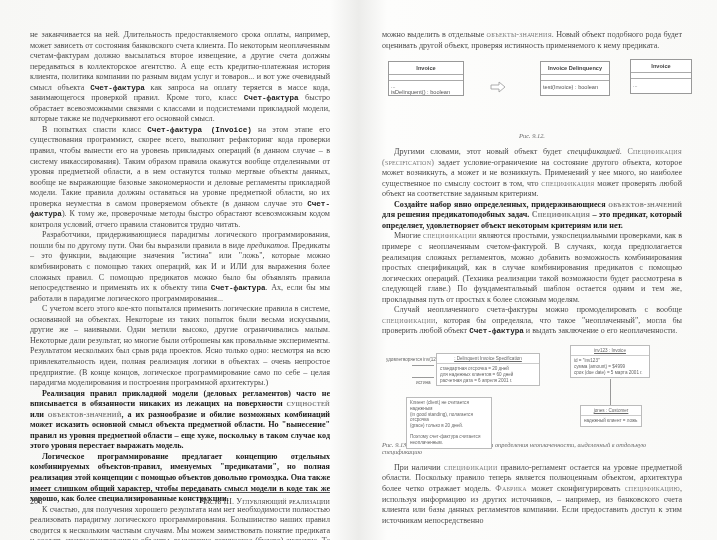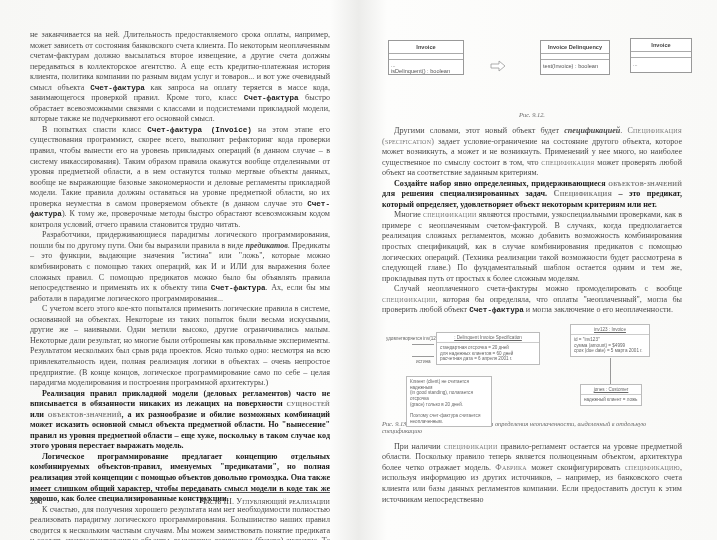--- a/index.html
+++ b/index.html
@@ -8,21 +8,21 @@
   .spread { position: absolute; left: 0; top: 0; width: 717px; height: 540px; background: linear-gradient(to right, #f7f7f5 0%, #fdfdfc 46%, #ececea 50%, #fdfdfc 54%, #f9f9f7 100%); }
   .page { position: absolute; top: 30px; width: 300px; height: 480px; }
   .page.left { left: 30px; }
   .page.right { left: 382px; width: 300px; }
   .text { font-size: 8.1px; line-height: 10.55px; text-align: justify; hyphens: auto; }
   .text p { text-indent: 12px; }
   .text p.noindent { text-indent: 0; }
   .mono { font-family: "Liberation Mono", "DejaVu Sans Mono", monospace; font-weight: bold; color: #222; font-size: 7.6px; }
   .bold { font-weight: bold; color: #222; }
   .sc { font-variant: small-caps; color: #777; letter-spacing: 0.2px; }
-  .it { font-style: italic; font-weight: bold; }
+  .it { font-style: italic; }
   .footer { position: absolute; left: 0; width: 300px; top: 462px; border-top: 1.2px solid #555; padding-top: 4px; font-size: 8.2px; color: #444; display: flex; justify-content: space-between; }
   .footer .title { font-variant: small-caps; letter-spacing: 0.1px; }
   
   .fig1 { position: relative; height: 70px; margin: 8px 0 0 0; }
   .uml { position: absolute; border: 1px solid #999; background: #fff; font-family: "Liberation Sans", "DejaVu Sans", sans-serif; font-size: 5.6px; color: #555; }
   .uml .hdr { text-align: center; font-weight: bold; padding: 3px 0; border-bottom: 1px solid #aaa; color: #444; }
   .uml .sec { border-bottom: 1px solid #aaa; height: 6px; }
   .uml .sec:last-child { border-bottom: none; }
   .uml .ops { padding: 3px 2px; height: 14px; }
   .arrow { position: absolute; left: 108px; top: 22px; width: 16px; height: 12px; }
@@ -51,20 +51,23 @@
         <p class="bold"><span>Логическое программирование предлагает концепцию отдельных комбинируемых объектов-правил, именуемых "предикатами", но полная реализация этой концепции с помощью объектов довольно громоздка. Она также имеет слишком общий характер, чтобы передавать смысл модели в коде так же хорошо, как более специализированные конструкции.</span></p>
         <p><span>К счастью, для получения хорошего результата нам нет необходимости полностью реализовать парадигму логического программирования. Большинство наших правил сводится к нескольким частным случаям. Мы можем заимствовать понятие предиката и создать специализированные объекты, выдающие логическое (булево) значение. Те самые проверочные методы, которые у нас выходили из-под контроля, прекрасно "заживут" в виде отдельных объектов. Они будут представлять собой небольшие тесты на истинность, которые</span></p>
       </div>
     <div class="footer">
       <span>206</span>
       <span class="title">Часть III. Углубляющий реализации</span>
     </div>
   </div>
 
   <div class="page right">
+    <div class="text">
+      <p class="noindent" id="right-intro"><span>можно выделить в отдельные </span><span class="sc">объекты-значения</span><span>. Новый объект подобного рода будет оценивать другой объект, проверяя истинность применяемого к нему предиката.</span></p>
+    </div>
 
     <div class="fig1">
       <div class="uml" style="left:6px; top:2px; width:76px;">
         <div class="hdr">Invoice</div>
         <div class="sec"></div>
         <div class="ops">
           <div style="line-height:5px;">...</div>
           <div>isDelinquent() : boolean</div>
         </div>
       </div>
@@ -79,23 +82,23 @@
       <div class="uml" style="left:248px; top:0px; width:62px;">
         <div class="hdr">Invoice</div>
         <div class="sec"></div>
         <div class="ops">...</div>
       </div>
     </div>
     <div class="caption">Рис. 9.12.</div>
 
     <div class="text" id="right-text">
         <p><span>Другими словами, этот новый объект будет </span><span class="it">спецификацией</span><span>. </span><span class="sc">Спецификация (specification)</span><span> задает условие-ограничение на состояние другого объекта, которое может возникнуть, а может и не возникнуть. Применений у нее много, но наиболее существенное по смыслу состоит в том, что </span><span class="sc">спецификация</span><span> может проверять любой объект на соответствие заданным критериям.</span></p>
-        <p class="bold"><span>Создайте набор явно определенных, придерживающиеся </span><span class="sc">объектов-значений</span><span> для решения специализированных задач. </span><span class="sc">Спецификация</span><span> – это предикат, который определяет, удовлетворяет объект некоторым критериям или нет.</span></p>
+        <p class="bold"><span>Создайте набор явно определенных, придерживающиеся </span><span class="sc">объектов-значений</span><span> для решения предикатоподобных задач. </span><span class="sc">Спецификация</span><span> – это предикат, который определяет, удовлетворяет объект некоторым критериям или нет.</span></p>
         <p><span>Многие </span><span class="sc">спецификации</span><span> являются простыми, узкоспециальными проверками, как в примере с неоплаченным счетом-фактурой. В случаях, когда предполагается реализация сложных регламентов, можно добавить возможность комбинирования простых спецификаций, как в случае комбинирования предикатов с помощью логических операций. (Техника реализации такой возможности будет рассмотрена в следующей главе.) По фундаментальный шаблон остается одним и тем же, прокладывая путь от простых к более сложным моделям.</span></p>
-        <p><span>Случай неоплаченного счета-фактуры можно промоделировать с вообще </span><span class="sc">спецификации</span><span>, которая бы определяла, что оплаты "неоплаченный", могла бы проверить любой объект </span><span class="mono">Счет-фактура</span><span> и могла заключение о его неоплаченности.</span></p>
+        <p><span>Случай неоплаченного счета-фактуры можно промоделировать с вообще </span><span class="sc">спецификации</span><span>, которая бы определяла, что такое "неоплаченный", могла бы проверить любой объект </span><span class="mono">Счет-фактура</span><span> и выдать заключение о его неоплаченности.</span></p>
       </div>
 
     <div class="fig2">
       <div class="lbl" style="left:4px; top:14px;">удовлетворяется inv(123)</div>
       <div class="hline" style="left:30px; top:22px; width:22px;"></div>
       <div class="hline" style="left:30px; top:34px; width:22px;"></div>
       <div class="lbl" style="left:34px; top:37px;">истина</div>
 
       <div class="box" style="left:54px; top:10px; width:104px;">
         <div class="h">: Delinquent Invoice Specification</div>

